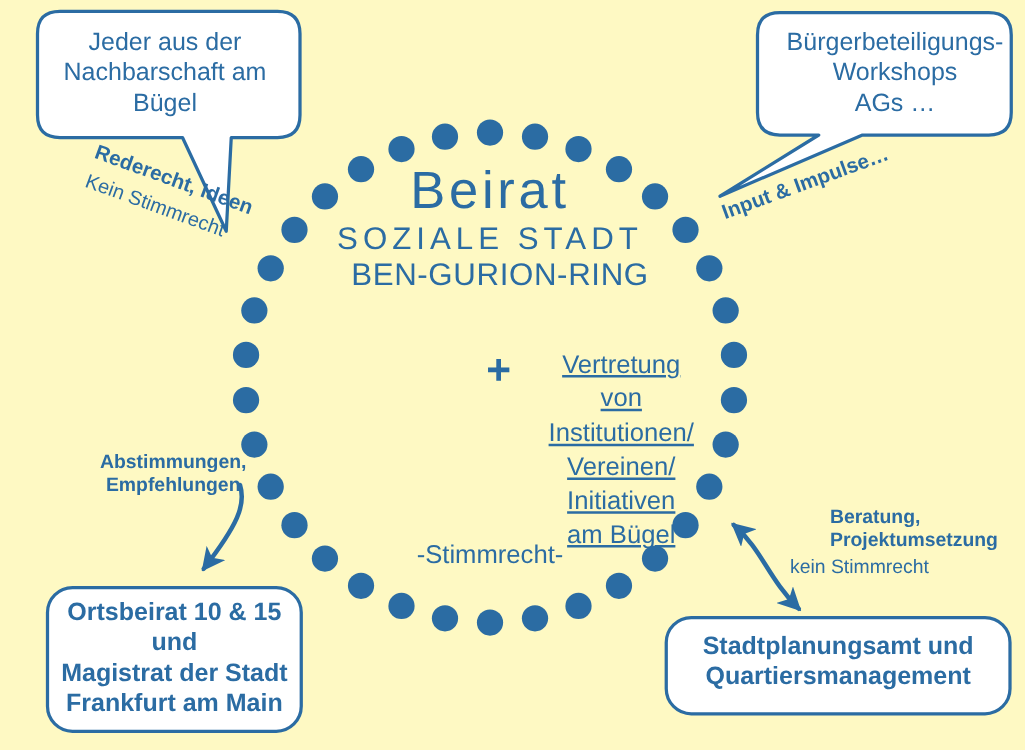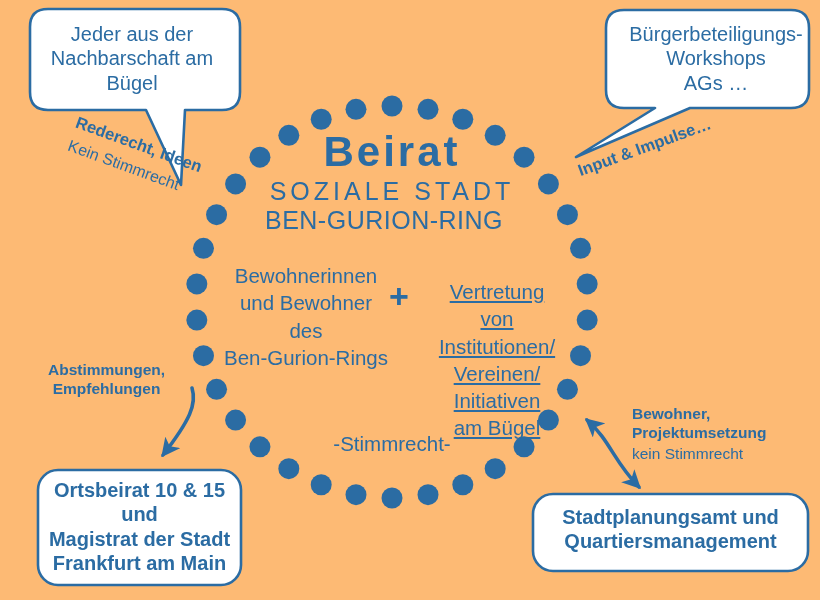--- a/index.html
+++ b/index.html
@@ -7,21 +7,21 @@
     padding: 0;
     background: #ffffff;
   }
   body {
     font-family: "Liberation Sans", sans-serif;
   }
   #canvas {
     position: relative;
     width: 820px;
     height: 600px;
-    background: #fdba74;
+    background: #fef9c3;
     overflow: hidden;
   }
   .svg-layer {
     position: absolute;
     left: 0;
     top: 0;
     width: 820px;
     height: 600px;
   }
   .txt {
@@ -40,21 +40,21 @@
   }
   .box-text {
     font-size: 20px;
     color: #2B6CA3;
     font-weight: 700;
   }
 
   
   .center-title {
     font-size: 42px;
-    font-weight: bold;
+    font-weight: normal;
     letter-spacing: 3px;
     color: #2B6CA3;
   }
   .center-sub1 {
     font-size: 25px;
     letter-spacing: 4px;
     color: #2B6CA3;
   }
   .center-sub2 {
     font-size: 25px;
@@ -93,21 +93,21 @@
     font-size: 16px;
   }
 
   
   .side-label {
     position: absolute;
     color: #2B6CA3;
     white-space: pre-line;
     line-height: 1.25;
   }
-  .sl-bold { font-weight: bold; font-size: 15.5px; }
+  .sl-bold { font-weight: bold; font-size: 15.5px; margin-left: 32px; }
   .sl-reg  { font-weight: 400;  font-size: 15.5px; }
 </style>
 </head>
 <body>
 
 <div id="canvas">
 
   <svg class="svg-layer" viewBox="0 0 820 600">
 
     <g id="ring-dots">
@@ -203,44 +203,40 @@
   <div class="rot-label rl-reg" style="left:72px; top:136px; transform: rotate(20deg); transform-origin: left top;">Kein Stimmrecht</div>
 
   <div class="txt bubble-text" style="left:608px; top:22px; width:216px;">Bürgerbeteiligungs-
 Workshops
 AGs …</div>
 
   <div class="rot-label rl-bold" style="left:582px; top:160px; transform: rotate(-20deg); transform-origin: left bottom;">Input &amp; Impulse…</div>
 
   <div class="txt center-title" style="left:242px; top:126px; width:300px;">Beirat</div>
   <div class="txt center-sub1" style="left:242px; top:176px; width:300px;">SOZIALE STADT</div>
-  <div class="txt center-sub2" style="left:234px; top:205px; width:300px;">BEN-GURION-RING</div>
-
-  <div class="txt center-col" style="left:218px; top:262px; width:176px;">Bewohnerinnen
-und Bewohner
-des
-Ben-Gurion-Rings</div>
+  <div class="txt center-sub2" style="left:250px; top:205px; width:300px;">BEN-GURION-RING</div>
+
   <div class="txt plus-sign" style="left:386px; top:279px; width:26px;">+</div>
   <div class="txt center-col" style="left:418px; top:278px; width:158px;text-decoration:underline;">Vertretung
 von
 Institutionen/
 Vereinen/
 Initiativen
 am Bügel</div>
 
   <div class="txt stimmrecht" style="left:302px; top:431px; width:180px;">-Stimmrecht-</div>
 
   <div class="side-label sl-bold" style="left:48px; top:360px; text-align:center;">Abstimmungen,
 Empfehlungen</div>
 
   <div class="txt box-text" style="left:38px; top:478px; width:203px;">Ortsbeirat 10 &amp; 15
 und
 Magistrat der Stadt
 Frankfurt am Main</div>
 
-  <div class="side-label sl-bold" style="left:632px; top:404px;">Bewohner,
+  <div class="side-label sl-bold" style="left:632px; top:404px;">Beratung,
 Projektumsetzung</div>
   <div class="side-label sl-reg" style="left:632px; top:444px;">kein Stimmrecht</div>
 
   <div class="txt box-text" style="left:533px; top:505px; width:275px;text-align:center;">Stadtplanungsamt und
 Quartiersmanagement</div>
 
 </div>
 
 </body></html>

